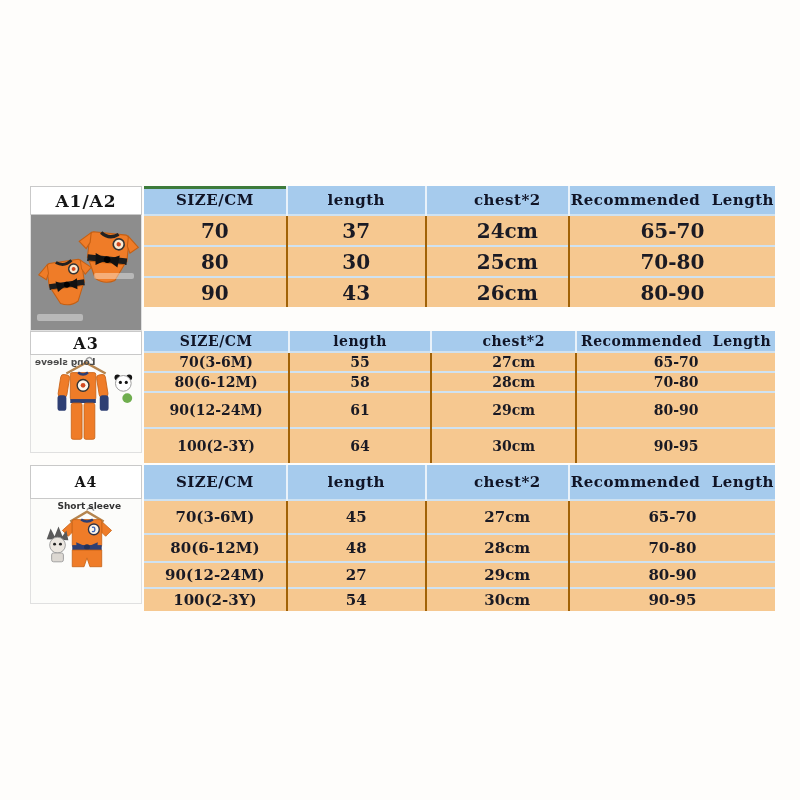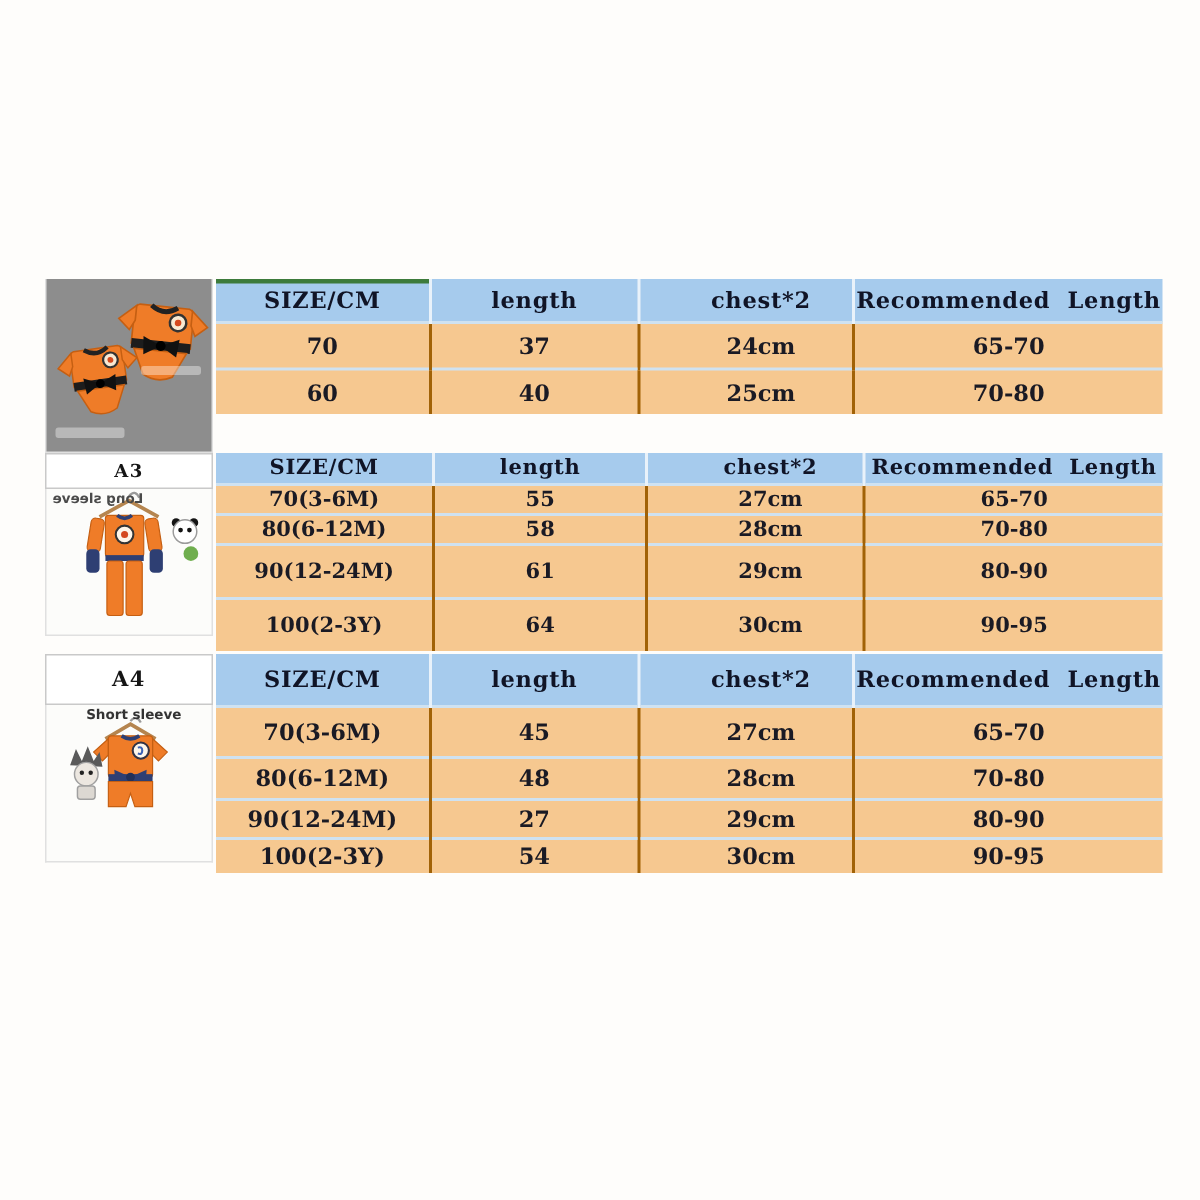--- a/index.html
+++ b/index.html
@@ -10,21 +10,21 @@
   }
   .chart{position:absolute;left:30px;top:186px;width:745px;}
   .sec{display:flex;align-items:flex-start;}
   .sec .left{width:112px;flex:none;margin-right:2px;}
   .label-box{
     background:#ffffff;border:1px solid #c9c9c9;
     display:flex;align-items:center;justify-content:center;
     font-weight:700;color:#151515;letter-spacing:1px;
   }
   .s1 .label-box{height:27px;font-size:17px;}
-  .s2 .label-box{height:22px;font-size:12px;}
+  .s2 .label-box{height:22px;font-size:16px;}
   .s3 .label-box{height:32px;font-size:14px;}
   .photo{position:relative;overflow:hidden;border:1px solid #e0e0e0;border-top:none;}
   .photo svg{display:block;width:100%;height:100%;}
   .photo-a1a2{height:115px;background:var(--photo1-bg);}
   .photo-a3{height:97px;background:#fcfcfa;}
   .photo-a4{height:104px;background:#fcfcfa;}
   .wm{position:absolute;background:rgba(255,255,255,.38);border-radius:2px;}
   .wm1{left:6px;bottom:9px;width:46px;height:7px;}
   .wm2{right:7px;top:58px;width:40px;height:6px;}
   .caption{
@@ -43,21 +43,21 @@
   }
   .tbl td{
     background:var(--row-bg);color:var(--cell-text);
     font-weight:700;text-align:center;vertical-align:middle;
     border-left:2px solid #a16207;border-top:2px solid var(--grid-line);
   }
   .tbl th:first-child,.tbl td:first-child{border-left:none;}
   .tbl .c0{width:23%;} .tbl .c1{width:22.5%;} .tbl .c2{width:23%;padding-left:21px;} .tbl .c3{width:31.5%;}
 
   .s1 th{height:26px;font-size:15px;}
-  .s1 td{height:27px;font-size:15px;}
+  .s1 td{height:27px;font-size:20px;}
   .s1 th.c0{box-shadow:inset 0 3px 0 0 var(--accent-green);}
 
   .s2 th{height:18px;font-size:14px;}
   .s2 td{font-size:14px;}
   .s2 tbody tr:nth-child(1) td,
   .s2 tbody tr:nth-child(2) td{height:15px;}
   .s2 tbody tr:nth-child(3) td{height:32px;}
   .s2 tbody tr:nth-child(4) td{height:32px;}
 
   .s3{margin-top:2px;}
@@ -68,20 +68,21 @@
   .s3 tbody tr:nth-child(3) td{height:22px;}
   .s3 tbody tr:nth-child(4) td{height:20px;}
 </style>
 </head>
 <body>
 
 <div class="chart">
 
   <section class="sec s1">
     <div class="left">
+      <div class="label-box">A1/A2</div>
       <div class="photo photo-a1a2">
         <svg viewBox="0 0 112 115">
           <g transform="translate(36,66) rotate(-8)">
             <path d="M-15,-20 L15,-20 Q18,-19 18,-16 L18,4 L-18,4 L-18,-16 Q-18,-19 -15,-20 Z" fill="#ef7c28" stroke="#c55f12"></path>
             <path d="M-17,-19 L-27,-10 L-20,-4 L-17,-10 Z" fill="#ef7c28" stroke="#c55f12"></path>
             <path d="M17,-19 L27,-10 L20,-4 L17,-10 Z" fill="#ef7c28" stroke="#c55f12"></path>
             <path d="M-8,-20 Q0,-14 8,-20" fill="none" stroke="#222222" stroke-width="3"></path>
             <circle cx="9" cy="-11" r="5" fill="#f8e9d2" stroke="#333333" stroke-width="1.5"></circle>
             <circle cx="9" cy="-11" r="2" fill="#d4491f"></circle>
             <rect x="-18" y="1" width="36" height="6" fill="#1d1d1d"></rect>
@@ -118,24 +119,30 @@
           </tr>
         </thead>
         <tbody>
           <tr>
             <td class="c0">70</td>
             <td class="c1">37</td>
             <td class="c2">24cm</td>
             <td class="c3">65-70</td>
           </tr>
           <tr>
-            <td class="c0">60</td>
-            <td class="c1">40</td>
+            <td class="c0">80</td>
+            <td class="c1">30</td>
             <td class="c2">25cm</td>
             <td class="c3">70-80</td>
+          </tr>
+          <tr>
+            <td class="c0">90</td>
+            <td class="c1">43</td>
+            <td class="c2">26cm</td>
+            <td class="c3">80-90</td>
           </tr>
         </tbody>
       </table>
   </section>
 
   <section class="sec s2">
     <div class="left">
       <div class="label-box">A3</div>
       <div class="photo photo-a3">
         <svg viewBox="0 0 112 97">

